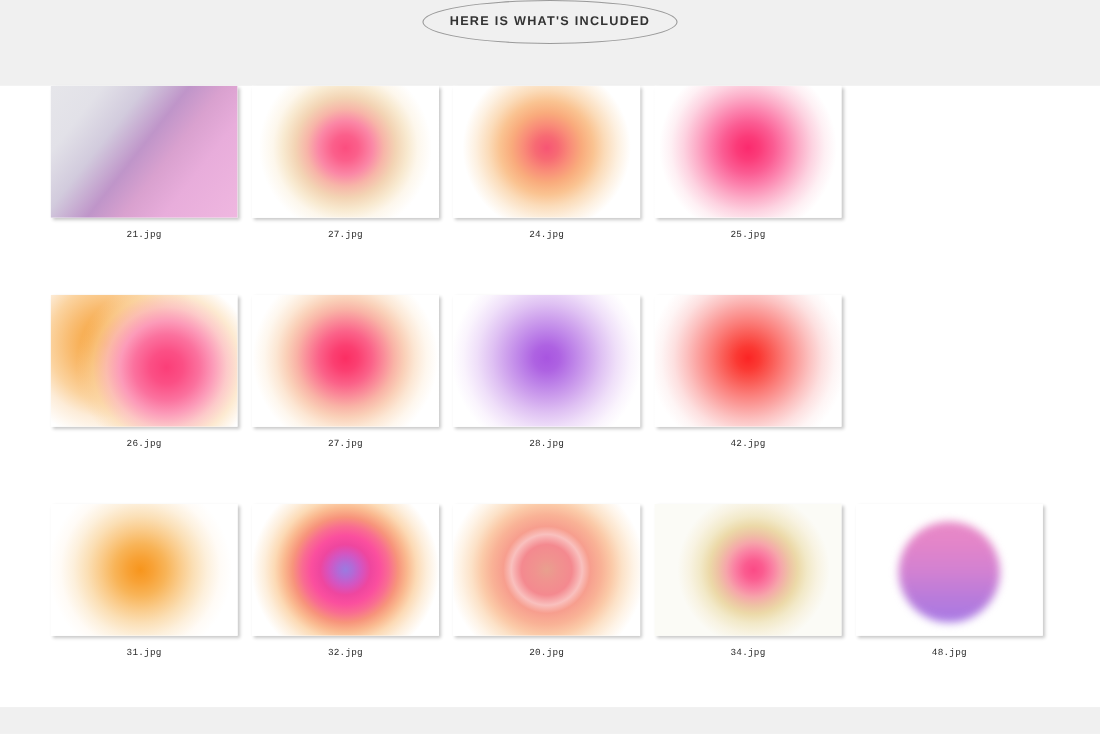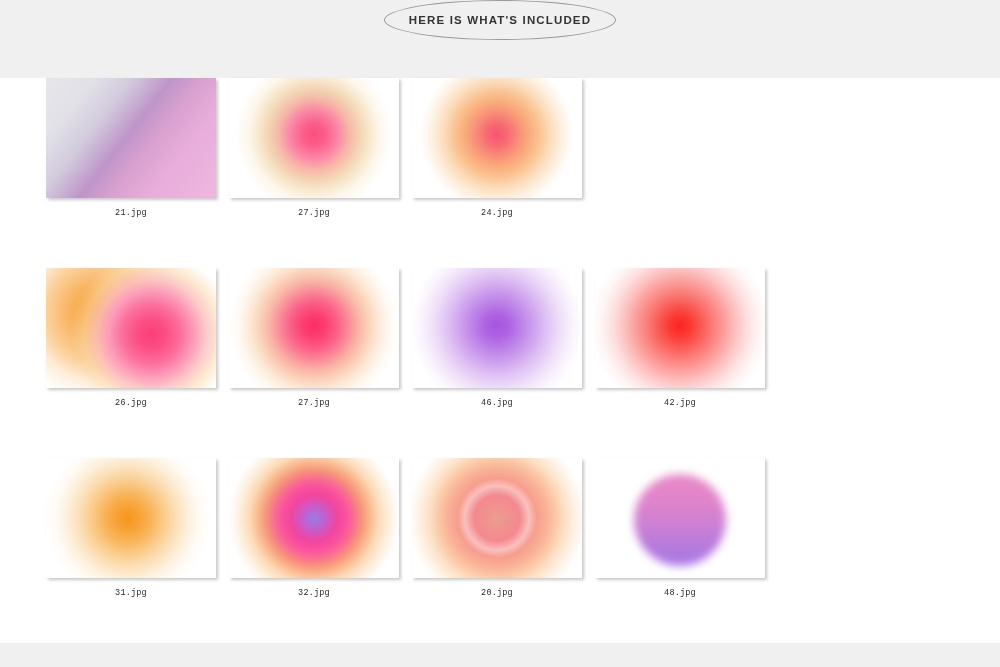--- a/index.html
+++ b/index.html
@@ -204,20 +204,37 @@
                      #fac391 40%,
                      #fbdcba 50%,
                      #fdf0e0 61%,
                      #ffffff 72%,
                      #ffffff 100%),
                    #ffffff;"></div>
           </div>
           <div class="thumb-label">24.jpg</div>
         </div>
 
+        <div class="cell gap">
+          <div class="thumb-frame">
+            <div class="thumb-art" style="background:
+                   radial-gradient(circle at 50% 47%,
+                     #fb2a6e 0%,
+                     #fb3b79 10%,
+                     #fb5c93 22%,
+                     #fc83ae 33%,
+                     #fcadc8 44%,
+                     #fdd3e1 55%,
+                     #fef0f4 66%,
+                     #ffffff 76%,
+                     #ffffff 100%),
+                   #ffffff;"></div>
+          </div>
+          <div class="thumb-label">25.jpg</div>
+        </div>
       </div>
 
       <div class="row">
         <div class="cell first">
           <div class="thumb-frame">
             <div class="thumb-art" style="background:
                    radial-gradient(circle at 62% 55%,
                      #fb3e78 0%,
                      #fb4f85 12%,
                      #fb719e 24%,
@@ -264,21 +281,21 @@
                      #ae62e2 11%,
                      #bd82e8 23%,
                      #cea1ed 35%,
                      #dfc1f3 47%,
                      #efdff9 60%,
                      #faf4fd 72%,
                      #ffffff 82%,
                      #ffffff 100%),
                    #ffffff;"></div>
           </div>
-          <div class="thumb-label">46.jpg</div>
+          <div class="thumb-label">28.jpg</div>
         </div>
 
         <div class="cell gap">
           <div class="thumb-frame">
             <div class="thumb-art" style="background:
                    radial-gradient(circle at 50% 48%,
                      #fb2424 0%,
                      #fb3933 10%,
                      #fa5c56 21%,
                      #fb7c78 31%,
@@ -348,20 +365,38 @@
                      #fbcaa8 57%,
                      #fce2c8 66%,
                      #fef3e6 76%,
                      #ffffff 86%,
                      #ffffff 100%),
                    #ffffff;"></div>
           </div>
           <div class="thumb-label">20.jpg</div>
         </div>
 
+        <div class="cell gap">
+          <div class="thumb-frame">
+            <div class="thumb-art" style="background:
+                   radial-gradient(circle at 53% 50%,
+                     #fb4a86 0%,
+                     #fb5c90 8%,
+                     #fa80a3 16%,
+                     #f6a5aa 23%,
+                     #eec2a4 30%,
+                     #ecd9a8 37%,
+                     #f2e9c8 45%,
+                     #f8f3e2 54%,
+                     #fbfbf6 64%,
+                     #fbfbf6 100%),
+                   #fbfbf6;"></div>
+          </div>
+          <div class="thumb-label">34.jpg</div>
+        </div>
 
         <div class="cell gap">
           <div class="thumb-frame">
             <div class="thumb-art" style="background:#ffffff;">
               <div style="position:absolute; left:50%; top:52%;
                           width:92px; height:92px; transform:translate(-50%,-50%);
                           border-radius:50%;
                           background:linear-gradient(180deg,
                             #e98ac7 0%,
                             #e385c9 22%,

